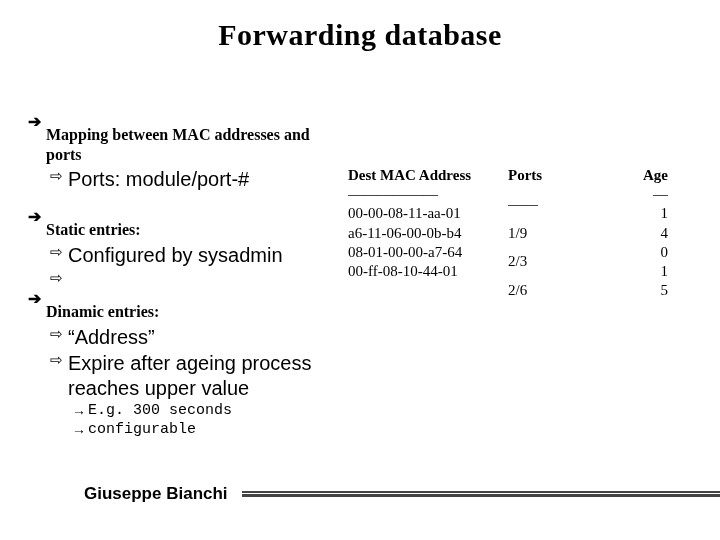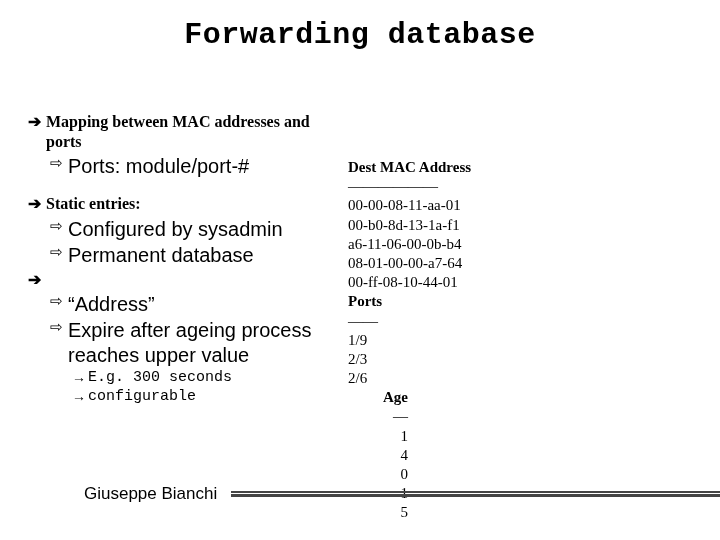--- a/index.html
+++ b/index.html
@@ -1,39 +1,39 @@
 <!DOCTYPE html>
 <html><head>
 <meta charset="utf-8">
 <style>
   * { margin: 0; padding: 0; box-sizing: border-box; }
   html, body { width: 720px; height: 540px; background: #fff; font-family: Georgia, "Times New Roman", serif; color: #000; }
   .slide { position: relative; width: 720px; height: 540px; padding: 12px 28px 0 28px; }
-  .title { font-family: Liberation Mono, monospace; font-weight: bold; font-size: 30px; text-align: center; margin-top: 6px; margin-bottom: 60px; letter-spacing: 0.5px; }
+  .title { font-family: Liberation Serif, serif; font-weight: bold; font-size: 30px; text-align: center; margin-top: 6px; margin-bottom: 60px; letter-spacing: 0.5px; }
   .content { display: flex; flex-direction: row; align-items: flex-start; }
   .left { width: 320px; }
   .right { flex: 1; }
   .b1 { display: flex; align-items: flex-start; margin-bottom: 3px; }
   .b1 .arrow { font-family: Arial, sans-serif; font-size: 16px; font-weight: bold; width: 18px; flex-shrink: 0; }
-  .b1 .txt { font-family: Georgia, serif; font-weight: bold; font-size: 16px; line-height: 1.22; }
+  .b1 .txt { font-family: Georgia, serif; font-weight: bold; font-size: 16px; line-height: 1.22; margin-top: 13px; }
   .b2 { display: flex; align-items: flex-start; margin-left: 22px; margin-bottom: 2px; }
   .b2 .arrow { font-family: Arial, sans-serif; font-size: 15px; width: 18px; flex-shrink: 0; }
   .b2 .txt { font-family: Arial, Helvetica, sans-serif; font-size: 20px; line-height: 1.22; }
   .b3 { display: flex; align-items: flex-start; margin-left: 44px; margin-bottom: 1px; }
   .b3 .arrow { font-family: Arial, sans-serif; font-size: 14px; width: 16px; flex-shrink: 0; }
   .b3 .txt { font-family: Liberation Mono, monospace; font-size: 15px; line-height: 1.2; }
   .gap { height: 14px; }
-  .table { display: flex; font-family: "Times New Roman", serif; font-size: 15px; line-height: 1.28; margin-top: 4px; flex-direction: column; }
+  .table { display: flex; font-family: "Times New Roman", serif; font-size: 15px; line-height: 1.28; margin-top: 12px; }
   .col { display: flex; flex-direction: column; }
   .col-mac { width: 160px; }
-  .col-ports { width: 100px; }
+  .col-ports { width: 100px; justify-content: space-between; }
   .col-age { width: 60px; align-items: flex-end; }
   .th { font-weight: bold; }
   .sep { }
-  .footer { position: absolute; bottom: 36px; left: 0; width: 720px; display: flex; align-items: center; }
+  .footer { position: absolute; bottom: 36px; left: 0; width: 720px; display: flex; align-items: center; font-weight: bold; }
   .footline { flex: 1; height: 0; border-top: 2px solid #444; border-bottom: 2px solid #444; padding: 1px 0; }
   .footline::before { content: ""; display: block; border-top: 1px solid #444; }
   .footer-name { font-family: Arial, Helvetica, sans-serif; font-size: 17px; padding: 0 14px; white-space: nowrap; }
   .footer-left-pad { width: 70px; }
 </style>
 </head>
 <body>
 <div class="slide">
 
 <div class="title">Forwarding database</div>
@@ -55,25 +55,25 @@
     <div class="b1">
       <span class="arrow">➔</span>
       <span class="txt">Static entries:</span>
     </div>
     <div class="b2">
       <span class="arrow">⇨</span>
       <span class="txt">Configured by sysadmin</span>
     </div>
     <div class="b2">
       <span class="arrow">⇨</span>
-      <span class="txt">Permanent database</span>
     </div>
 
     <div class="b1">
       <span class="arrow">➔</span>
+      <span class="txt">Dinamic entries:</span>
     </div>
     <div class="b2">
       <span class="arrow">⇨</span>
       <span class="txt">“Address”</span>
     </div>
     <div class="b2">
       <span class="arrow">⇨</span>
       <span class="txt">Expire after ageing process reaches upper value</span>
     </div>
     <div class="b3">
@@ -90,21 +90,20 @@
   <div class="right">
     <div class="gap"></div>
         <div class="gap"></div>
         <div class="gap"></div>
     <div class="table">
 
       <div class="col col-mac">
         <div class="th">Dest MAC Address</div>
         <div class="sep">——————</div>
         <div>00-00-08-11-aa-01</div>
-        <div>00-b0-8d-13-1a-f1</div>
         <div>a6-11-06-00-0b-b4</div>
         <div>08-01-00-00-a7-64</div>
         <div>00-ff-08-10-44-01</div>
       </div>
 
       <div class="col col-ports">
         <div class="th">Ports</div>
         <div class="sep">——</div>
         <div>1/9</div>
         <div>2/3</div>

